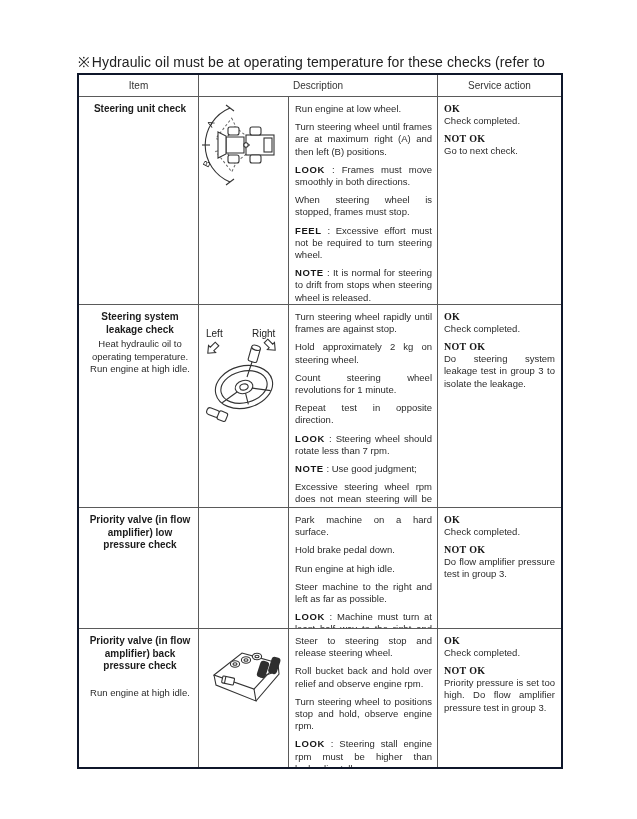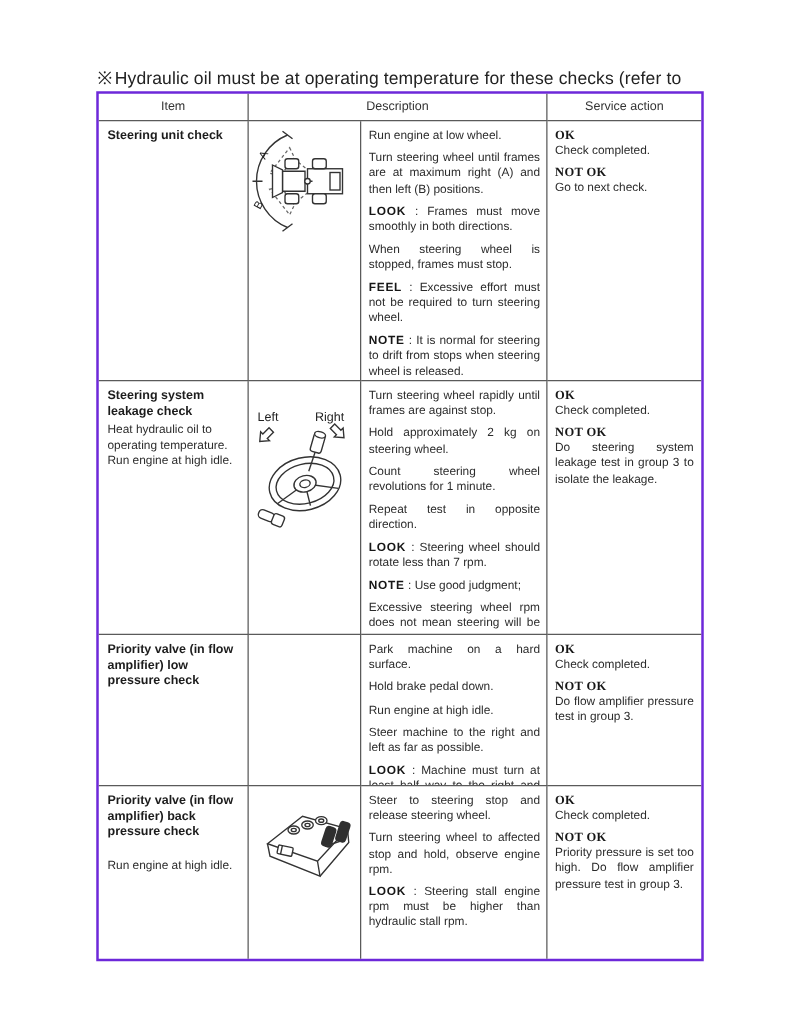--- a/index.html
+++ b/index.html
@@ -10,35 +10,35 @@
   }
   
   #note{
     position:absolute; left:78px; top:52px; width:500px;
     font-size:14px; color:#222; letter-spacing:0.1px;
   }
   #note .marker{margin-right:2px;}
   
   #tbl{
     position:absolute; left:77px; top:73px; width:486px; height:696px;
-    box-sizing:border-box; border:2px solid #6d28d9; background:#fff;
+    box-sizing:border-box; border:2px solid #0f172a; background:#fff;
     display:grid;
     grid-template-columns:120px 90px 149px 1fr;
     grid-template-rows:22px 208px 203px 121px auto;
   }
   .cell{box-sizing:border-box; overflow:hidden;}
   .b-r{border-right:1px solid #5a5a5a;}
   .b-b{border-bottom:1px solid #5a5a5a;}
   .hdr{
     display:flex; align-items:center; justify-content:center;
     font-size:10px; color:#333;
   }
   .hdr-desc{grid-column:2 / 4;}
   
-  .ic{padding:6px 4px 6px 7px; font-size:9.5px; line-height:12px;}
+  .ic{padding:6px 4px 6px 7px; font-size:9.5px; line-height:12px;text-align:center;}
   .it{font-weight:bold; font-size:10px; line-height:12.5px; color:#1c1c1c; margin-bottom:2px;}
   .in{color:#2b2b2b; line-height:12.5px;}
   .in.gap{margin-top:14px;}
   
   .fc{display:flex; justify-content:center; align-items:flex-start;}
   .fc svg{display:block;}
   .fig-label{font-size:9px; fill:#222;}
   .fig-label-lg{font-size:10px; fill:#222;}
   
   .dc{padding:6px 5px 0 6px;}
@@ -219,21 +219,22 @@
             </g>
           <g transform="rotate(18 72 25)">
               <rect x="67" y="14" width="9" height="17" rx="3" fill="#2f2f2f"></rect>
             </g>
           <line class="ln" x1="58" y1="34" x2="70" y2="30"></line>
         </g>
       </svg>
     </div>
     <div class="cell dc b-r">
       <p class="dp"><b class="kw"></b><span>Steer to steering stop and release steering wheel.</span></p>
-      <p class="dp"><b class="kw"></b><span>Turn steering wheel to affected stop and hold, observe engine rpm.</span></p>
+      <p class="dp"><b class="kw"></b><span>Roll bucket back and hold over relief and observe engine rpm.</span></p>
+      <p class="dp"><b class="kw"></b><span>Turn steering wheel to positions stop and hold, observe engine rpm.</span></p>
       <p class="dp"><b class="kw">LOOK</b><span> : Steering stall engine rpm must be higher than hydraulic stall rpm.</span></p>
     </div>
     <div class="cell sc">
       <p class="sg"><b>OK</b><span>Check completed.</span></p>
       <p class="sg"><b>NOT OK</b><span>Priority pressure is set too high. Do flow amplifier pressure test in group 3.</span></p>
     </div>
 
   </div>
 </div>
 

